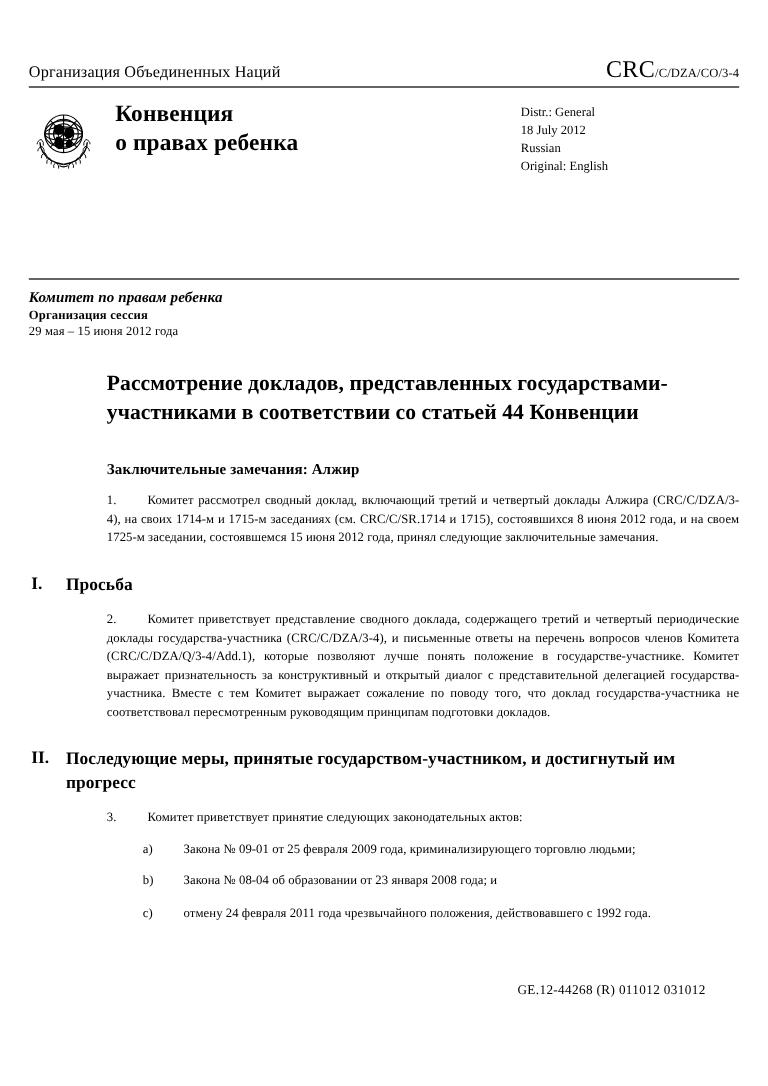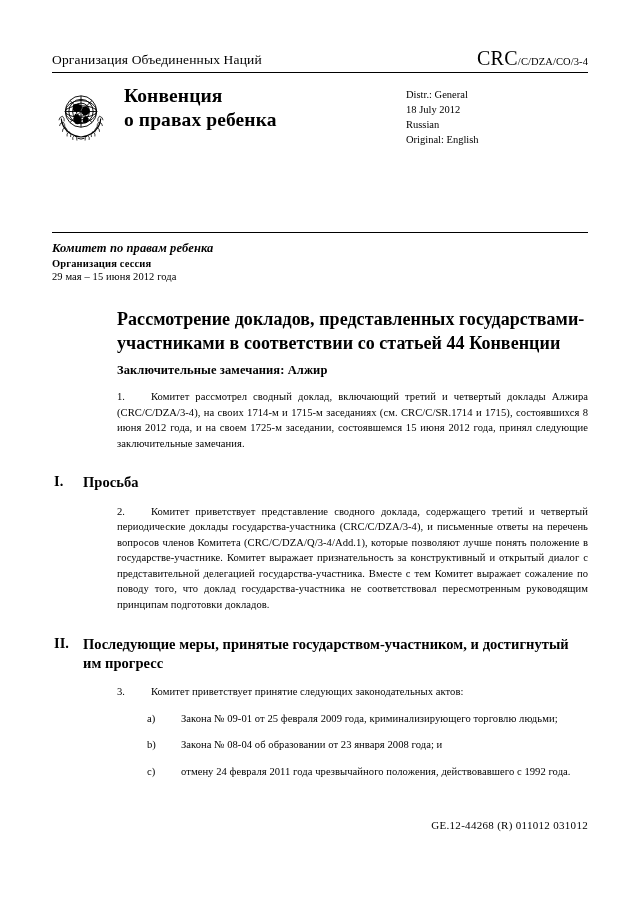--- a/index.html
+++ b/index.html
@@ -14,21 +14,21 @@
     color: #000000;
     position: relative;
     overflow: hidden;
   }
   .page {
     position: absolute;
     left: 0; top: 0;
     width: 640px;
     height: 905px;
     box-sizing: border-box;
-    padding: 0 52px;
+    padding: 0 24px;
   }
 
   
   .masthead {
     position: relative;
     padding-top: 48px;
   }
   .masthead-top {
     display: flex;
     align-items: flex-end;
@@ -123,21 +123,21 @@
   }
   .doc-title {
     font-weight: bold;
     font-size: 18px;
     line-height: 1.33;
     letter-spacing: 0.05px;
   }
   .doc-subtitle {
     font-weight: bold;
     font-size: 12.5px;
-    margin-top: 7px;
+    margin-top: 28px;
     letter-spacing: 0.1px;
   }
 
   p.para {
     font-size: 10.6px;
     line-height: 1.47;
     text-align: justify;
     margin: 11px 0 0 0;
     letter-spacing: 0.05px;
   }

